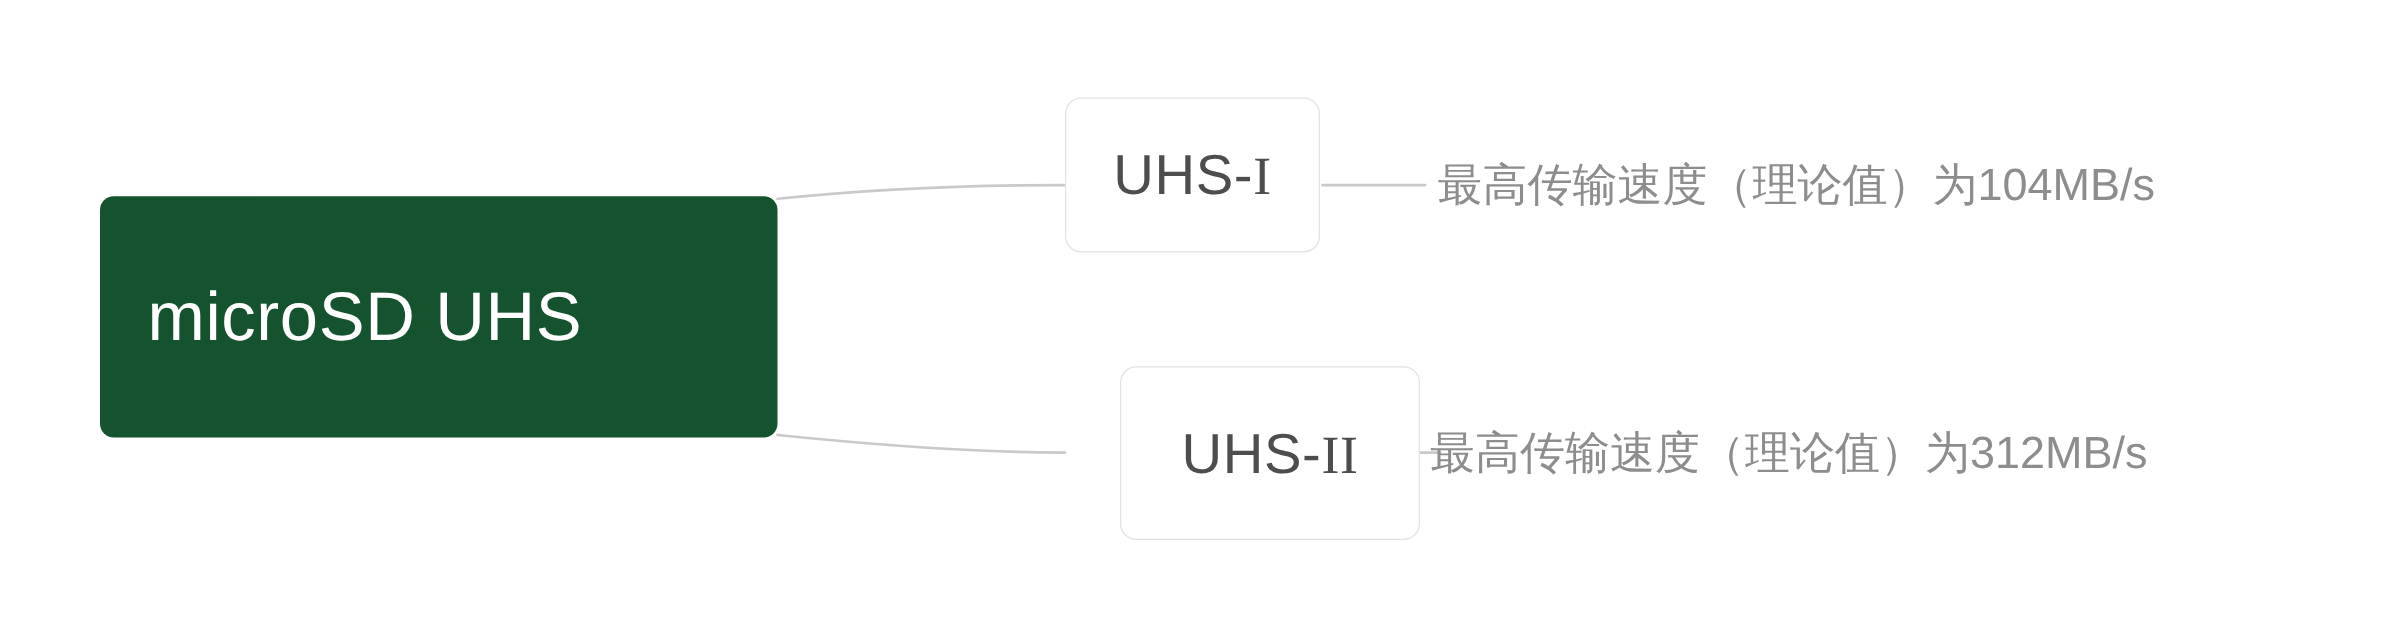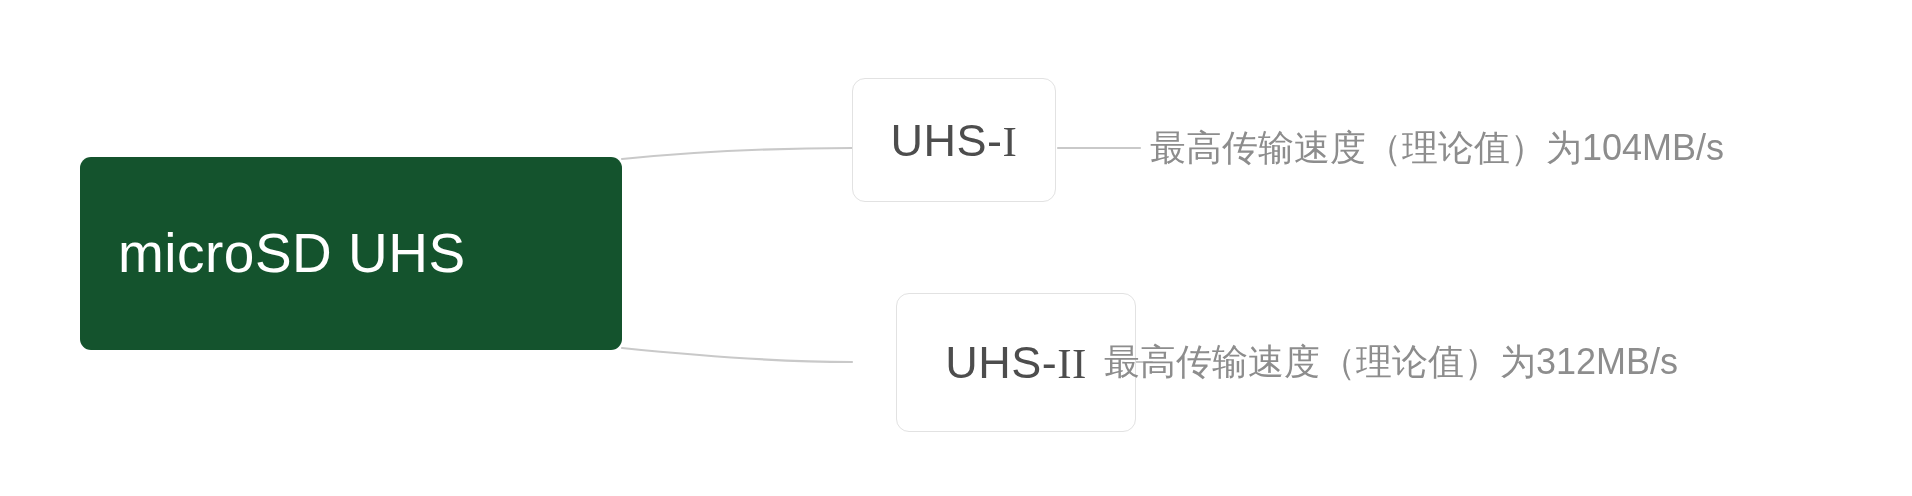--- a/index.html
+++ b/index.html
@@ -81,21 +81,21 @@
   .leaf-label {
     position: absolute;
     color: #8d8d8d;
     font-size: 36px;
     font-weight: 400;
     line-height: 1;
     white-space: nowrap;
     transform: translateY(-50%);
   }
   #leaf-1 { left: 1150px; top: 148px; }
-  #leaf-2 { left: 1104px; top: 362px; }
+  #leaf-2 { left: 1144px; top: 362px; }
 </style>
 </head>
 <body>
 
 <div id="canvas">
 
   <svg id="edges" viewBox="0 0 1912 496" width="1912" height="496" xmlns="http://www.w3.org/2000/svg">
 
     <path d="M 622 159 C 700 151, 780 148, 852 148" fill="none" stroke="#c9c9c9" stroke-width="2.2" stroke-linecap="round"></path>
 

